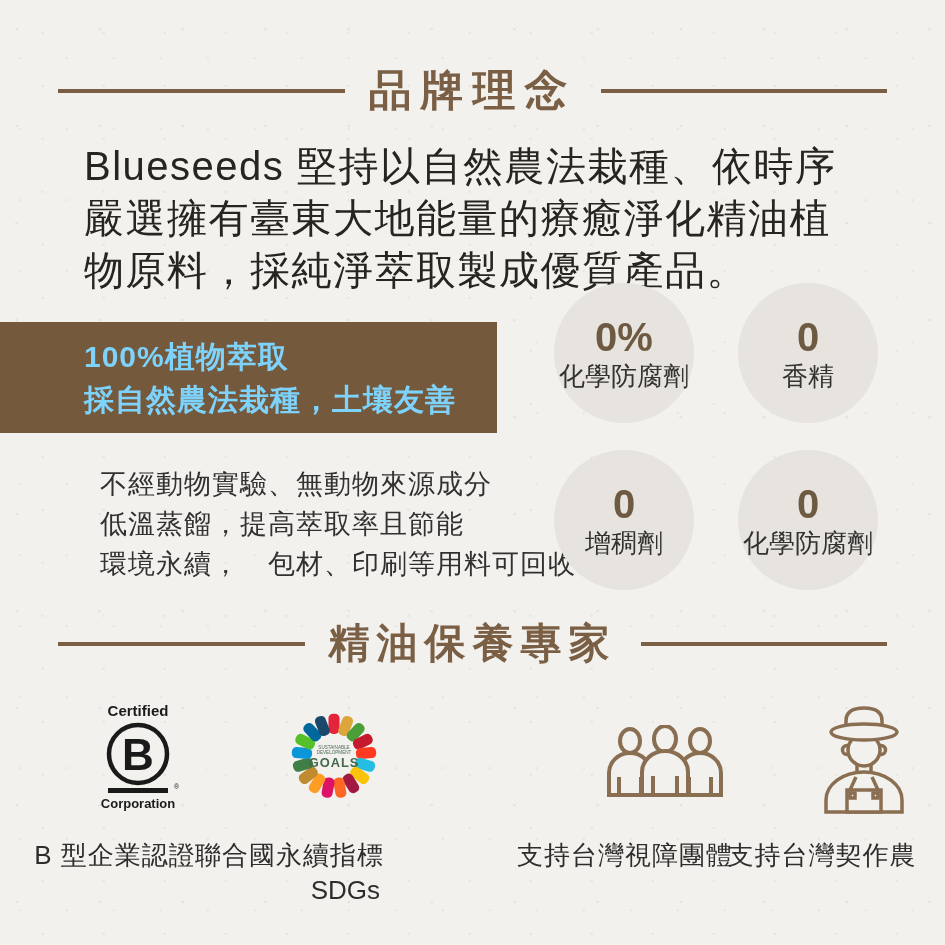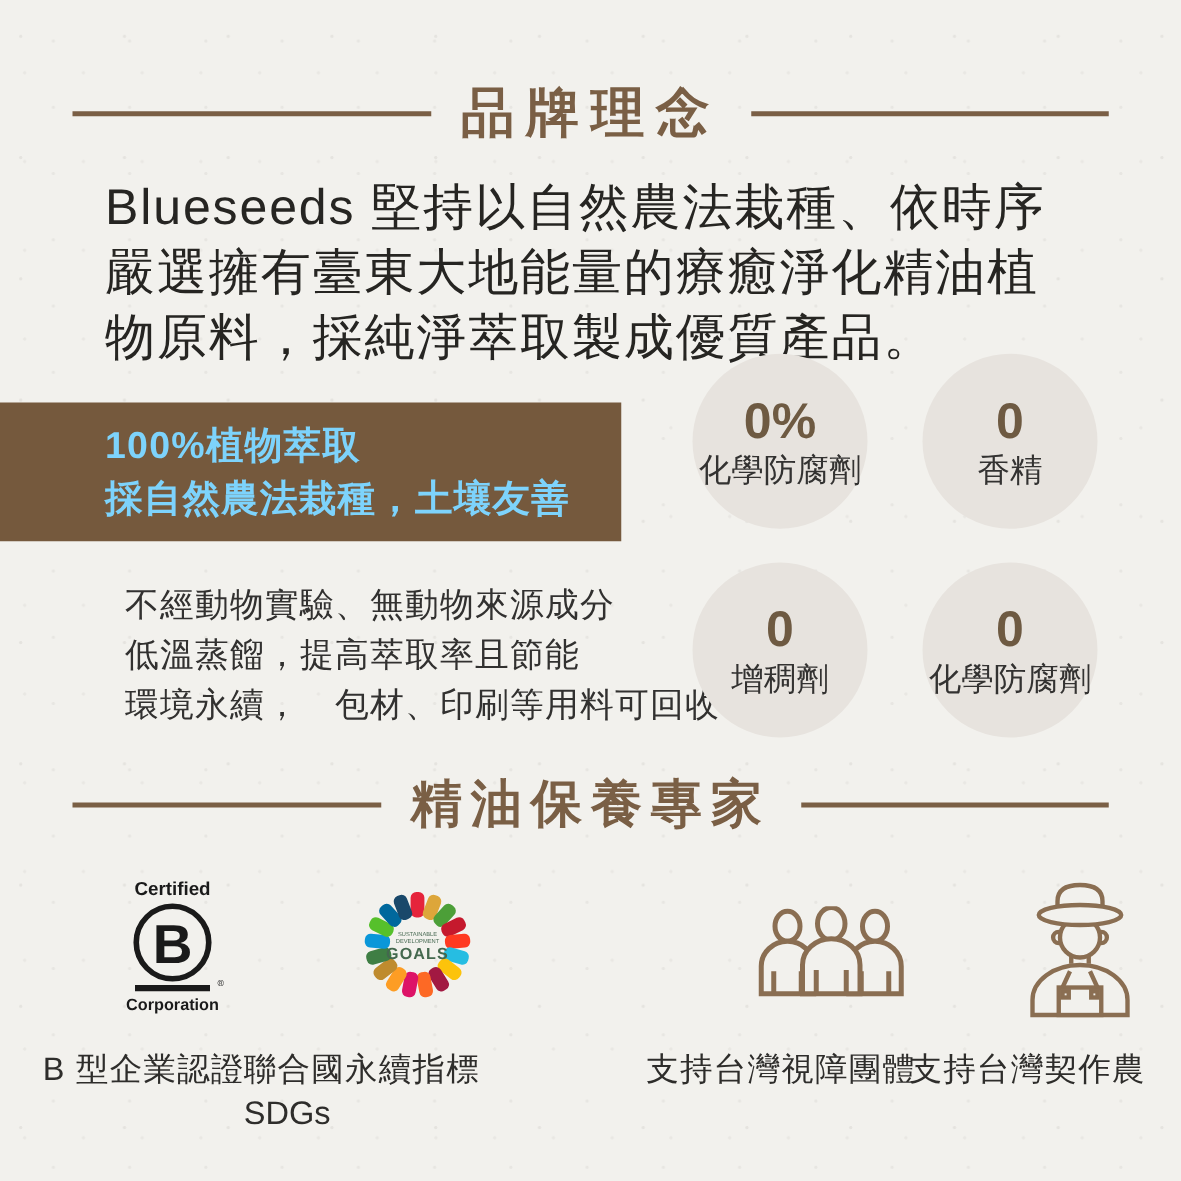--- a/index.html
+++ b/index.html
@@ -38,21 +38,21 @@
   .stat-label{font-size:26px;color:#333231;line-height:1;white-space:nowrap;}
   #stat-0{left:554px;top:283px;}
   #stat-1{left:738px;top:283px;}
   #stat-2{left:554px;top:450px;}
   #stat-3{left:738px;top:450px;}
 
   .badge{position:absolute;top:695px;height:210px;}
   .badge .icon-box{position:absolute;left:0;right:0;top:0;display:flex;justify-content:flex-end;}
   .badge .badge-label{position:absolute;left:0;right:0;top:143px;text-align:center;
     font-size:26px;color:#2e2d2b;white-space:nowrap;letter-spacing:1px;}
-  .badge .badge-label2{position:absolute;left:0;right:0;top:180px;text-align:left;
+  .badge .badge-label2{position:absolute;left:0;right:0;top:180px;text-align:right;
     font-size:26px;color:#2e2d2b;white-space:nowrap;}
   #badge-0{left:30px;width:170px;}
   #badge-1{left:195px;width:185px;}
   #badge-2{left:365px;width:185px;}
   #badge-3{left:515px;width:220px;font-family:Liberation Serif, serif;}
   #badge-4{left:722px;width:200px;}
 </style>
 </head>
 <body>
 

